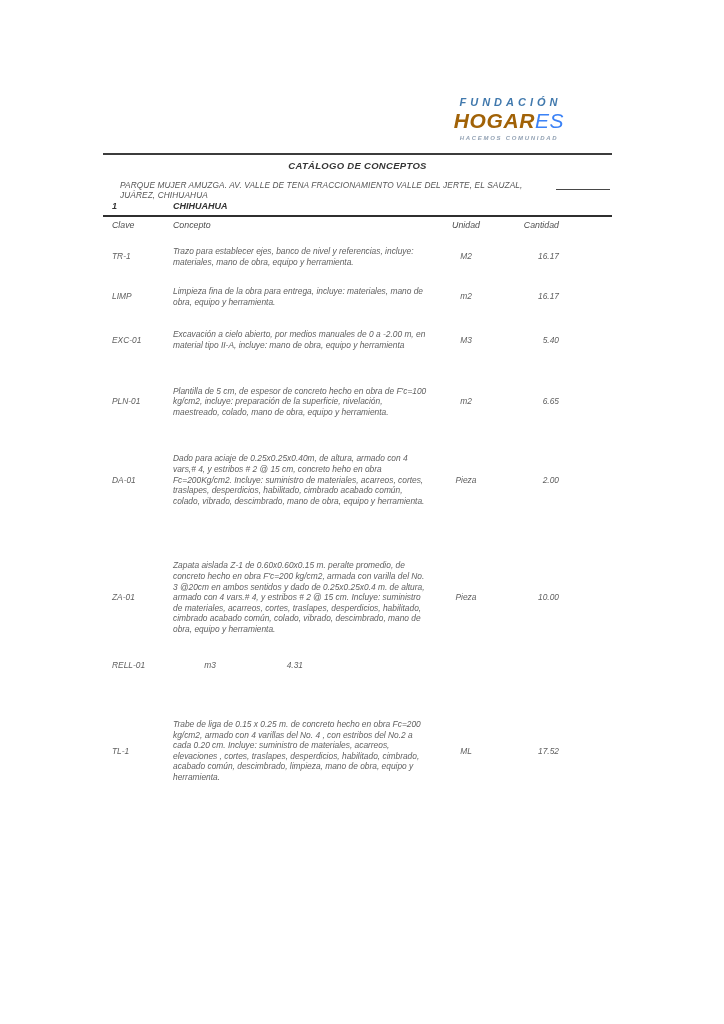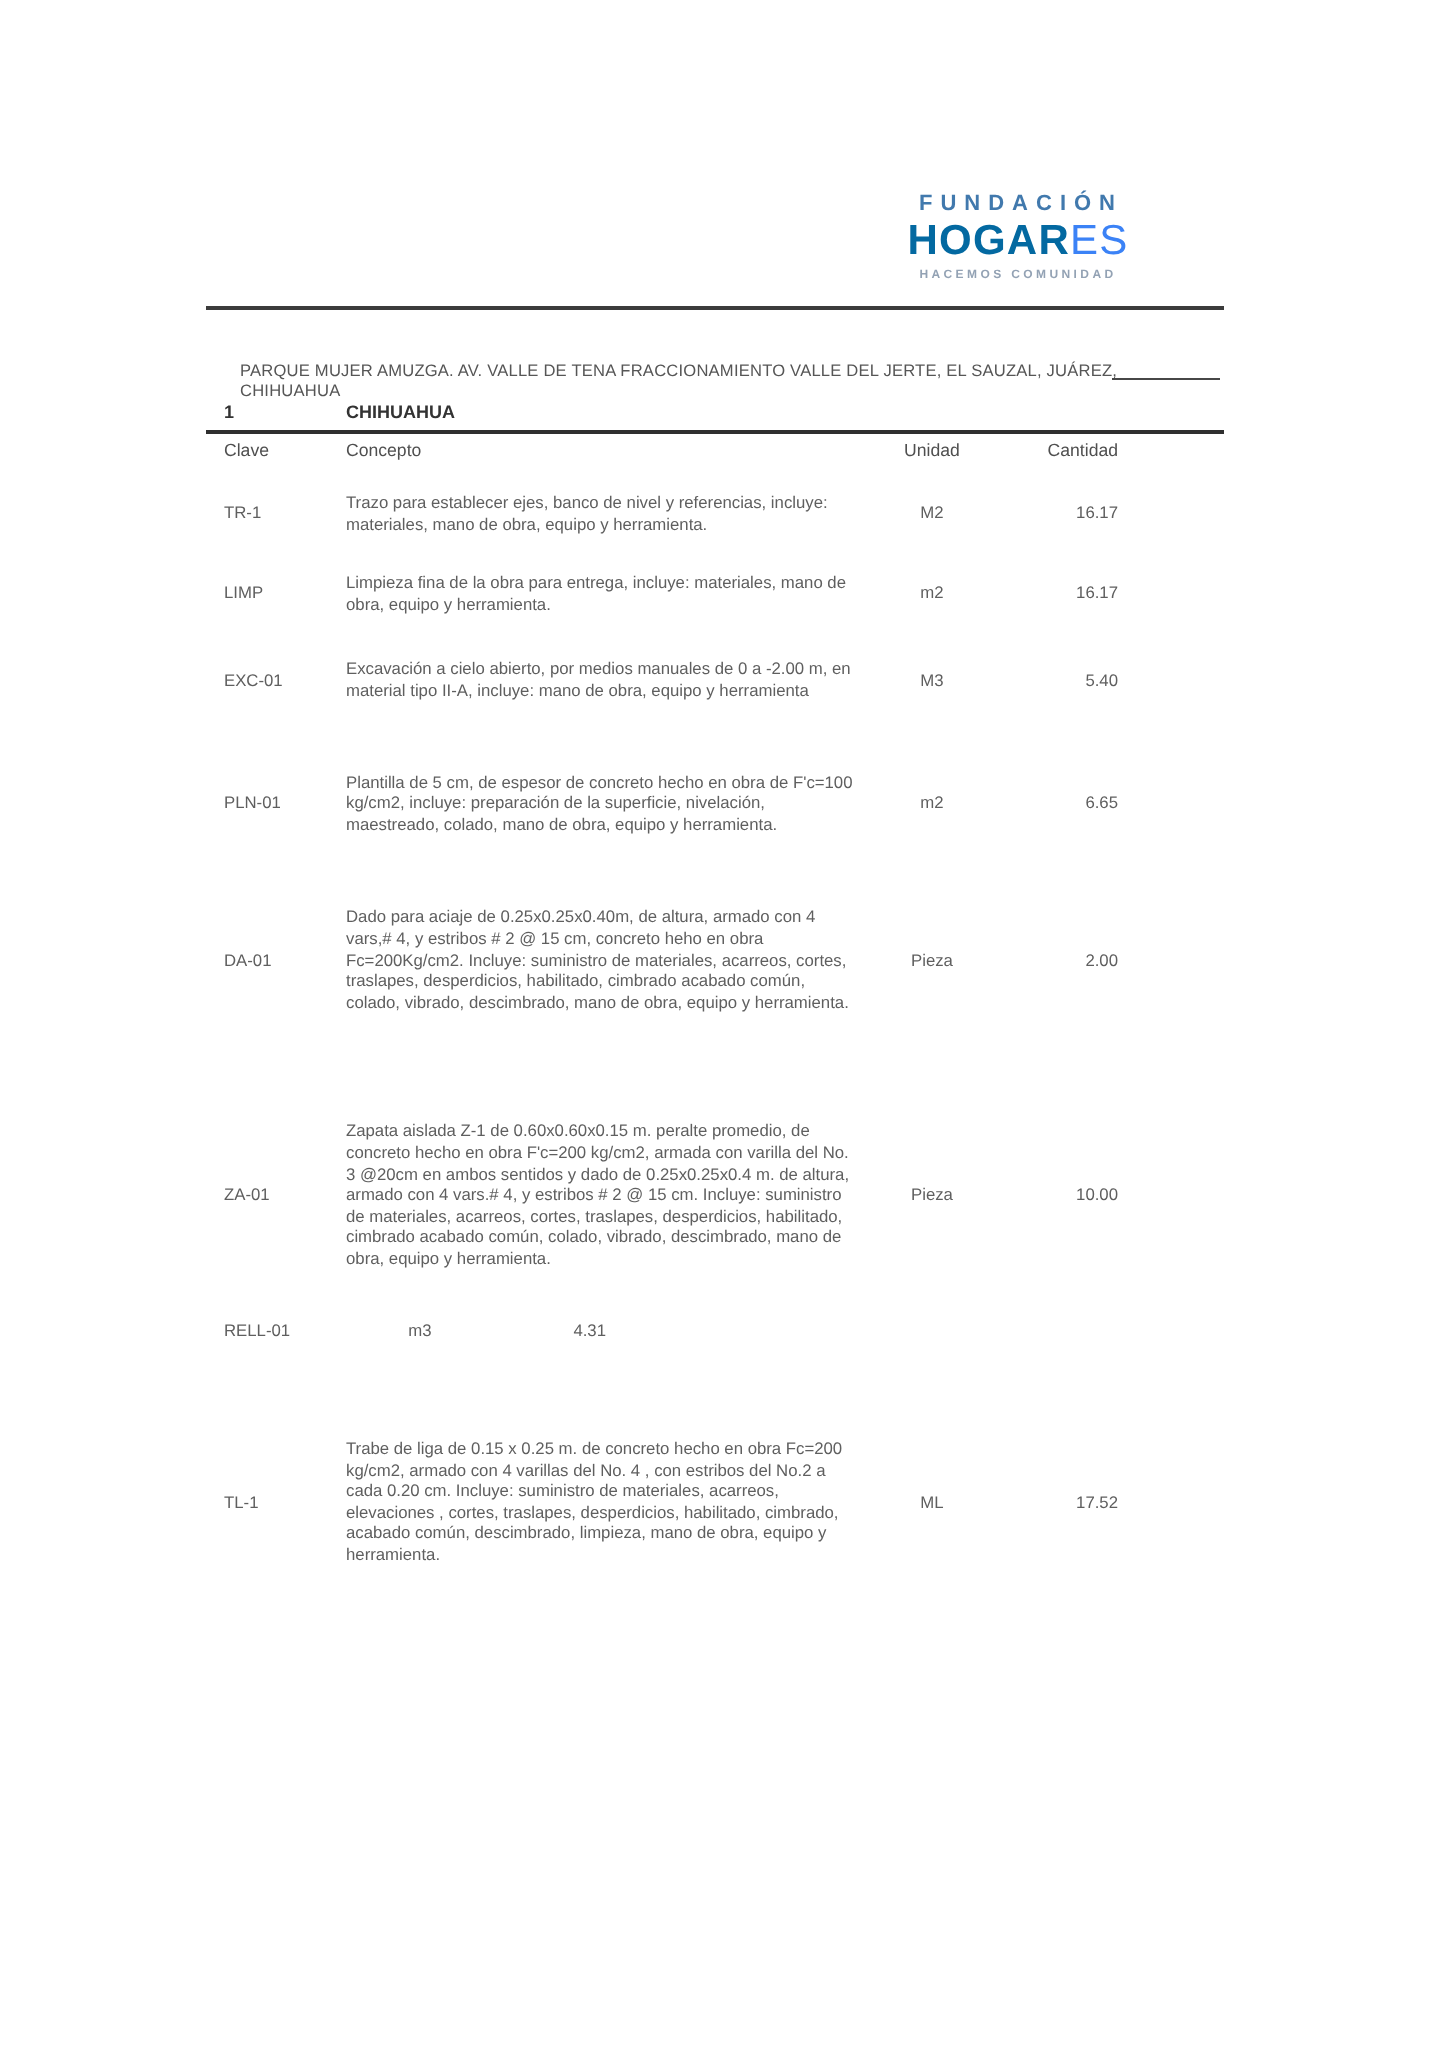--- a/index.html
+++ b/index.html
@@ -1,18 +1,18 @@
 <!DOCTYPE html>
 <html><head>
 <meta charset="utf-8">
 <style>
   html,body{margin:0;padding:0;background:#ffffff;}
   .page{
     position:relative;width:724px;height:904px;background:#fff;overflow:hidden;
-    font-family:"Liberation Sans", sans-serif;color:#5f5f5f;
+    font-family:"Liberation Sans", sans-serif;color:#5f5f5f;font-style:italic;
   }
   
   .logo{position:absolute;top:97px;left:451px;width:116px;text-align:center;line-height:1;}
   .logo-top{font-size:11px;letter-spacing:4px;font-weight:600;white-space:nowrap;margin-left:3px;}
   .logo-main{font-size:21px;letter-spacing:.6px;margin-top:2px;white-space:nowrap;}
   .logo-main .bold{font-weight:700;}
   .logo-main .light{font-weight:400;}
   .logo-tag{font-size:6px;letter-spacing:1.7px;font-weight:700;margin-top:4px;white-space:nowrap;}
   
   .rule-top{position:absolute;top:153px;left:103px;width:509px;border-top:2px solid #3c3c3c;}
@@ -36,25 +36,26 @@
   .r3{padding-bottom:36px}.r4{padding-bottom:54px}.r5{padding-bottom:26px}
   .r6{padding-bottom:48px}.r7{padding-bottom:0}
 </style>
 </head>
 <body>
 
 <div class="page">
 
   <div class="logo">
     <div class="logo-top" style="color: rgb(65, 121, 173);">FUNDACIÓN</div>
-    <div class="logo-main"><span class="bold" style="color: #0369a1;">HOGAR</span><span class="light" style="color: #3b82f6;">ES</span></div>
+    <div class="logo-main"><span class="bold" style="color: #a16207;">HOGAR</span><span class="light" style="color: #3b82f6;">ES</span></div>
     <div class="logo-tag" style="color: rgb(147, 162, 180);">HACEMOS COMUNIDAD</div>
   </div>
 
   <div class="rule-top"></div>
+  <div class="doc-title">CATÁLOGO DE CONCEPTOS</div>
   <div class="doc-subtitle">PARQUE MUJER AMUZGA. AV. VALLE DE TENA FRACCIONAMIENTO VALLE DEL JERTE, EL SAUZAL, JUÁREZ, CHIHUAHUA</div>
   <div class="subtitle-line"></div>
 
   <div class="section">
     <div class="c-clave">1</div>
     <div class="c-desc">CHIHUAHUA</div>
   </div>
 
   <div class="cols-header">
     <div class="c-clave">Clave</div>

